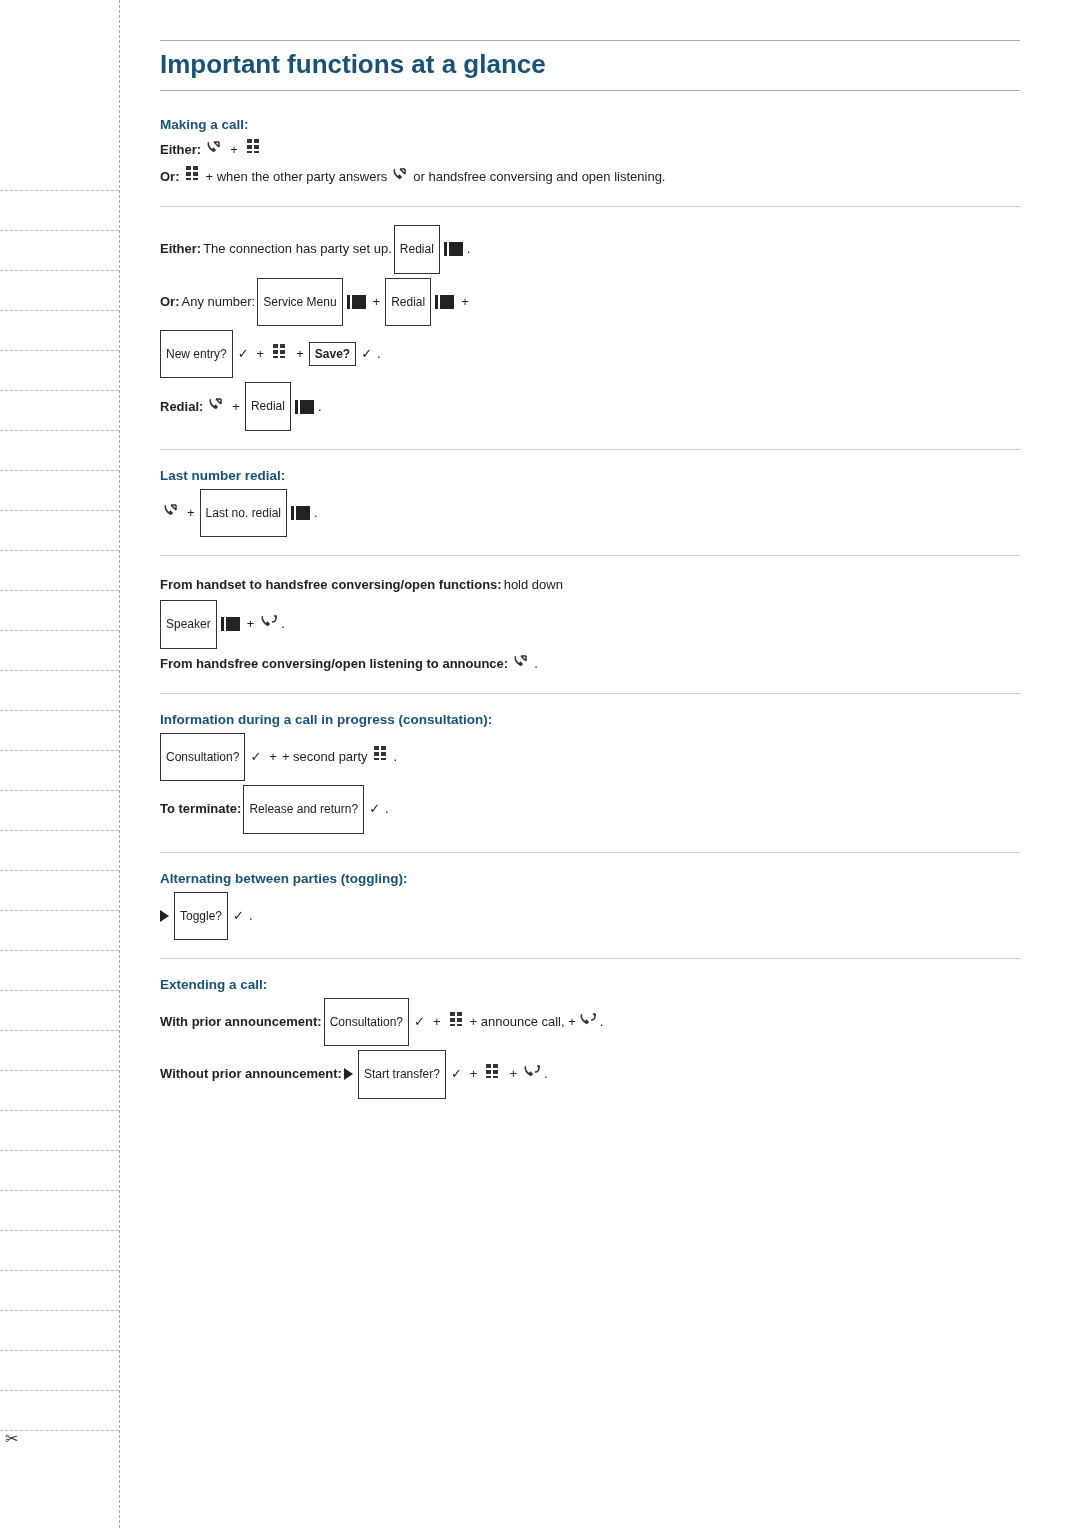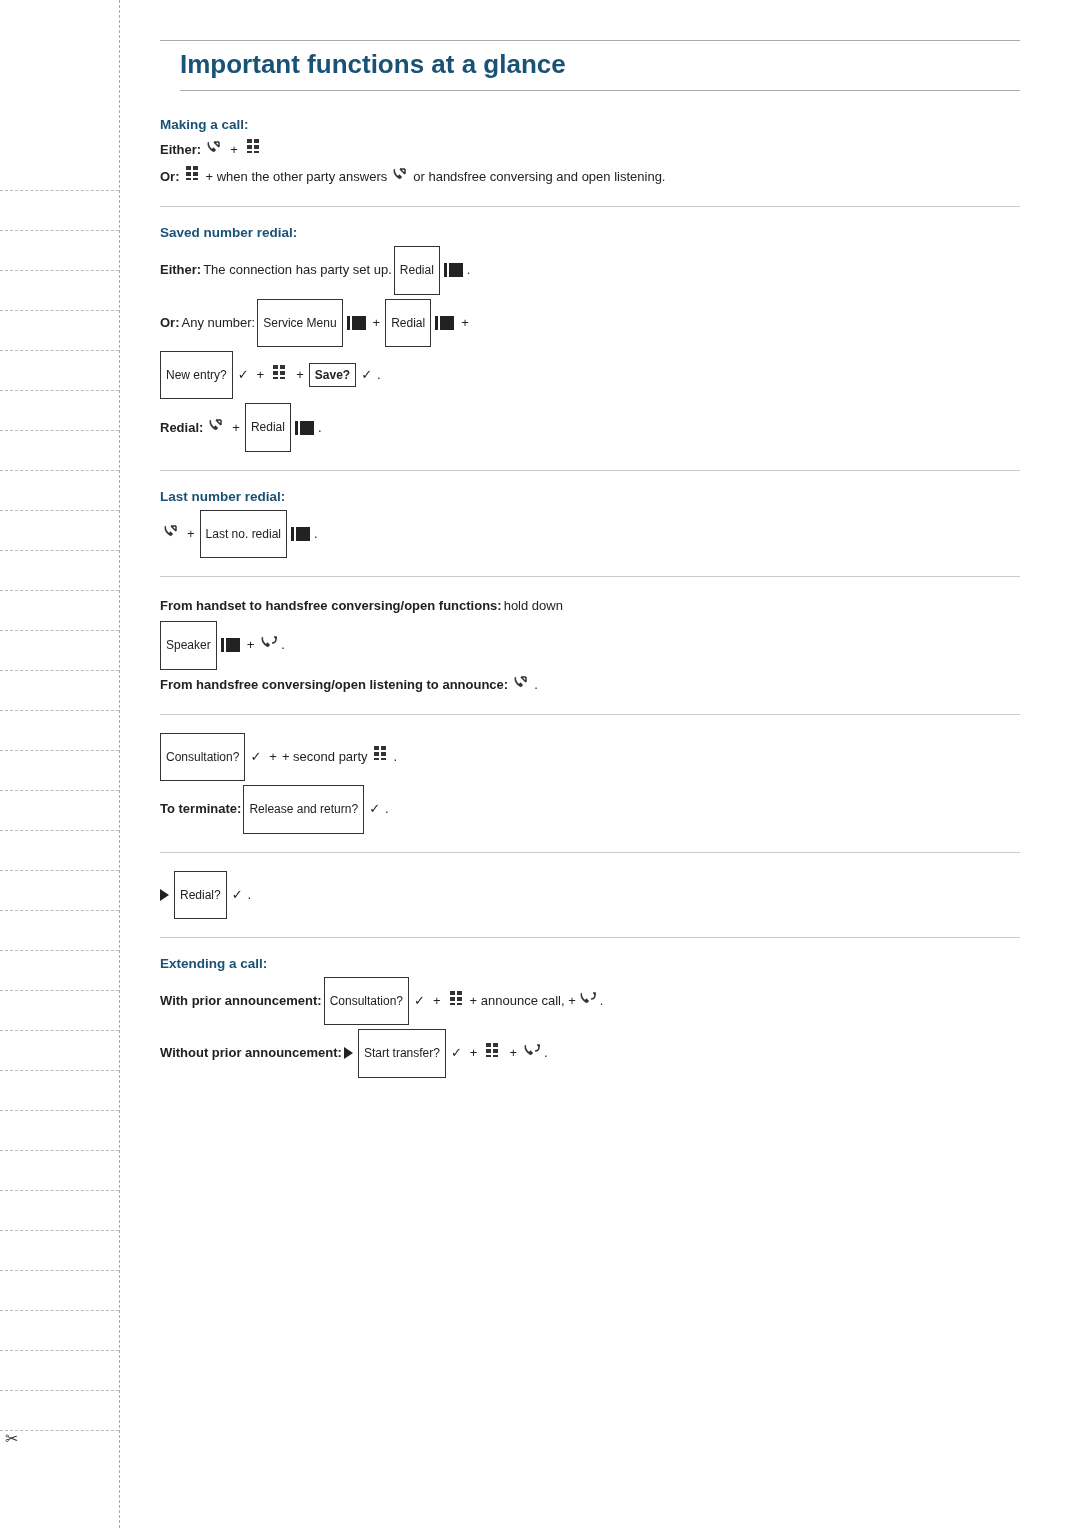--- a/index.html
+++ b/index.html
@@ -42,21 +42,20 @@
     }
 
     
     .section-title-main {
       font-size: 26px;
       font-weight: bold;
       color: #1a5276;
       margin-bottom: 8px;
       padding-bottom: 10px;
       border-bottom: 1.5px solid #aaa;
-      margin-left: 20px;
     }
 
     .top-rule {
       border-top: 1.5px solid #aaa;
       margin-bottom: 8px;
     }
 
     
     .section {
       margin-bottom: 0;
@@ -243,21 +242,20 @@
             <svg width="18" height="14" viewBox="0 0 18 14" fill="none" xmlns="http://www.w3.org/2000/svg">
               <path d="M3 2C3 2 2 5 4 8C6 11 9 12 9 12L11 10L8.5 7.5L7 9C7 9 5.5 8 4.5 6C3.5 4 4 2.5 4 2.5L3 2Z" fill="#333" stroke="#333" stroke-width="0.3"></path>
               <path d="M9 2 L14 2 M14 2 L14 7 M14 7 L9 2" stroke="#333" stroke-width="1.5" fill="none" stroke-linejoin="round"></path>
             </svg>
           </span>
           <span>or handsfree conversing and open listening.</span>
         </div>
       </div>
 
       <div class="section">
-        <div class="section-heading">Saved number redial:</div>
 
         <div class="section-row">
           <span class="bold">Either:</span>
           <span>The connection has party set up.</span>
           <span class="menu-btn">Redial</span>
 
           <span style="display:inline-flex; align-items:center; vertical-align:middle; margin:0 2px;">
             <span style="display:inline-block;width:3px;height:14px;background:#222;margin-right:2px;vertical-align:middle;"></span>
             <span style="display:inline-block;width:14px;height:14px;background:#222;vertical-align:middle;"></span>
           </span>
@@ -378,20 +376,21 @@
             <svg width="18" height="14" viewBox="0 0 18 14" fill="none" xmlns="http://www.w3.org/2000/svg">
               <path d="M3 2C3 2 2 5 4 8C6 11 9 12 9 12L11 10L8.5 7.5L7 9C7 9 5.5 8 4.5 6C3.5 4 4 2.5 4 2.5L3 2Z" fill="#333" stroke="#333" stroke-width="0.3"></path>
               <path d="M9 2 L14 2 M14 2 L14 7 M14 7 L9 2" stroke="#333" stroke-width="1.5" fill="none" stroke-linejoin="round"></path>
             </svg>
           </span>
           <span>.</span>
         </div>
       </div>
 
       <div class="section">
+        <div class="section-heading">Information during a call in progress (consultation):</div>
 
         <div class="section-row">
           <span class="menu-btn">Consultation?</span>
           <span style="margin:0 3px;">✓</span>
           <span class="plus">+</span>
           <span>+ second party</span>
 
           <span style="display:inline-block; vertical-align:middle; margin: 0 2px;">
             <svg width="18" height="16" viewBox="0 0 18 16" fill="none" xmlns="http://www.w3.org/2000/svg">
               <rect x="2" y="1" width="5" height="4" fill="#333"></rect>
@@ -407,25 +406,26 @@
 
         <div class="section-row">
           <span class="bold">To terminate:</span>
           <span class="menu-btn">Release and return?</span>
           <span style="margin:0 3px;">✓</span>
           <span>.</span>
         </div>
       </div>
 
       <div class="section">
+        <div class="section-heading">Alternating between parties (toggling):</div>
 
         <div class="section-row">
 
           <span class="play-triangle"></span>
-          <span class="menu-btn">Redial?</span>
+          <span class="menu-btn">Toggle?</span>
           <span style="margin:0 3px;">✓</span>
           <span>.</span>
         </div>
       </div>
 
       <div class="section" style="border-bottom: none;">
         <div class="section-heading">Extending a call:</div>
 
         <div class="section-row">
           <span class="bold">With prior announcement:</span>

